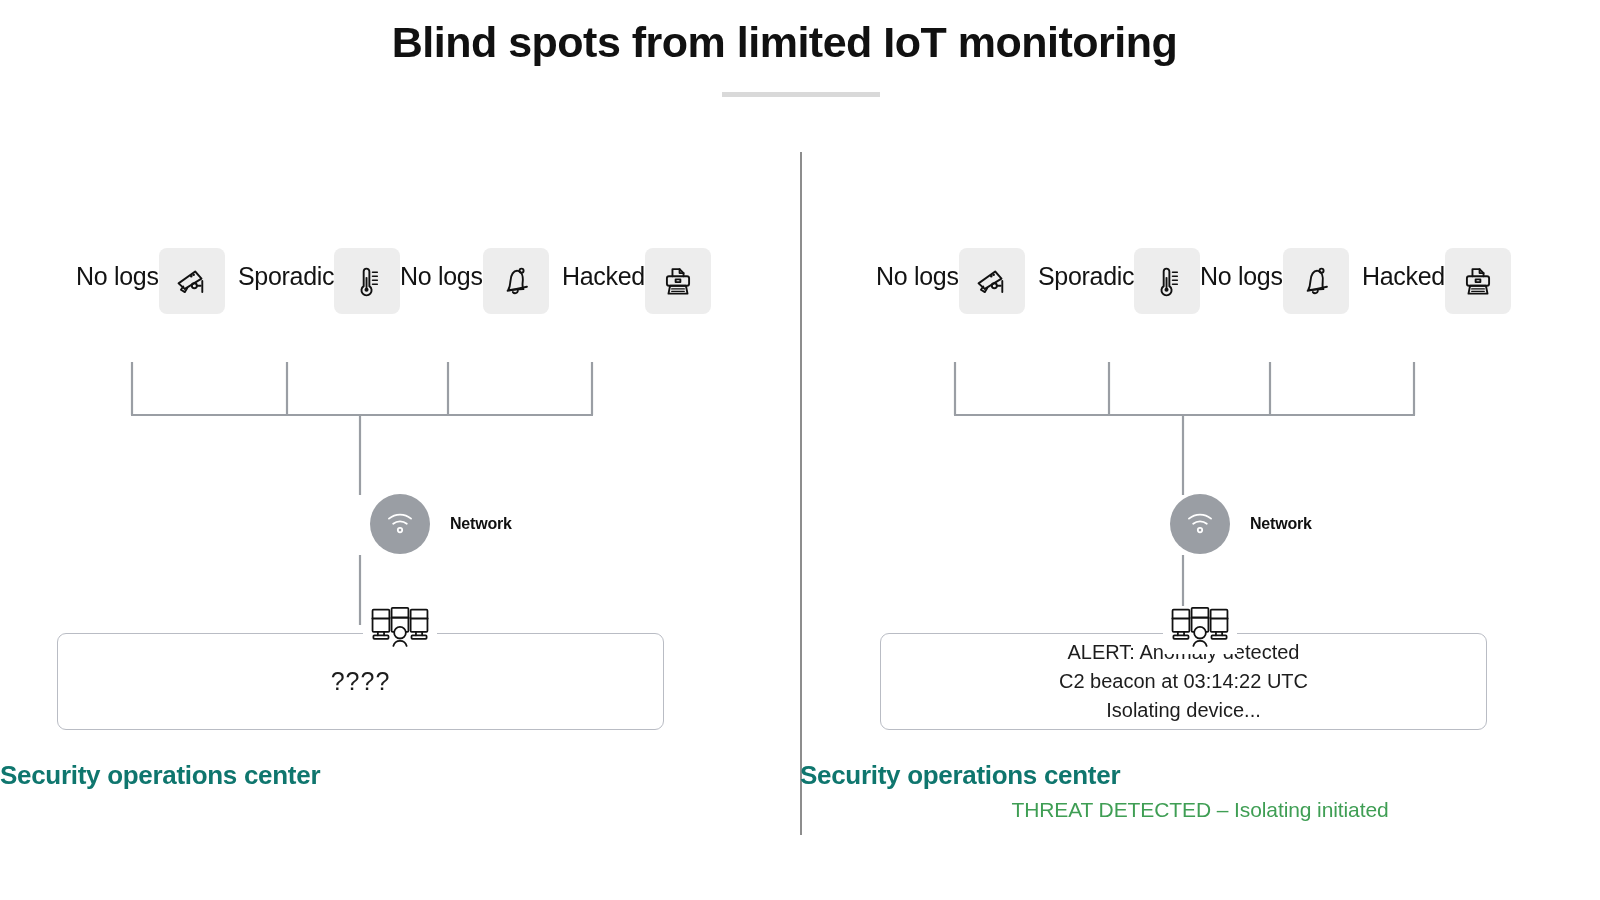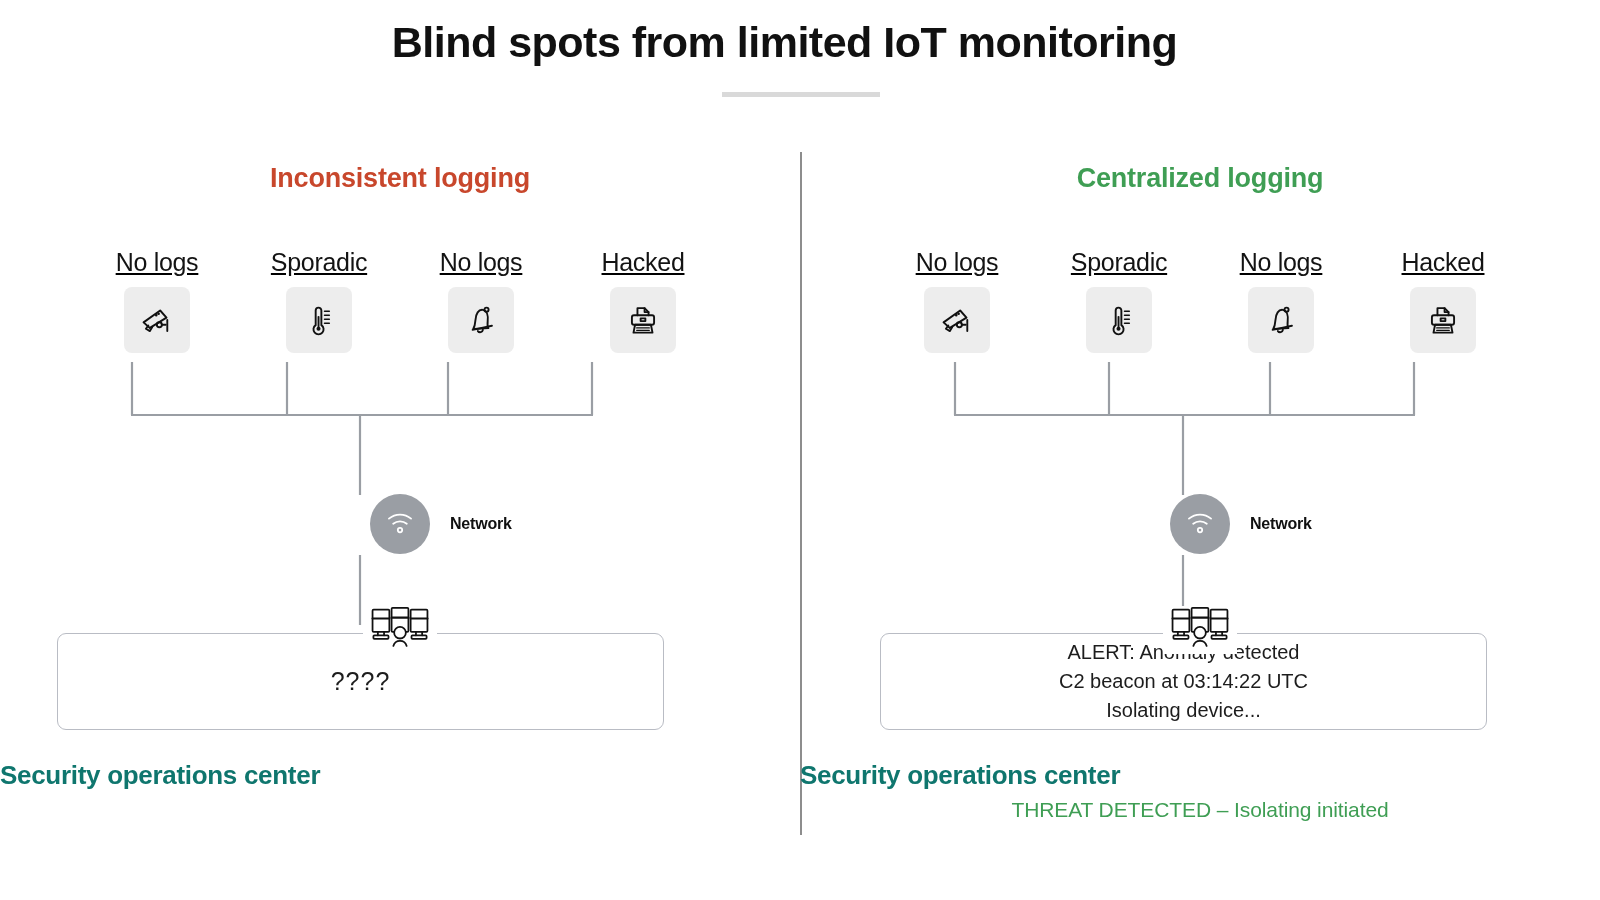--- a/index.html
+++ b/index.html
@@ -42,21 +42,21 @@
   .heading-bad  { color: #c8472c; }
   .heading-good { color: #3f9e54; }
 
   
   .devices {
     position: absolute; top: 248px; left: 0; width: 800px;
     display: flex; justify-content: center; gap: 0;
   }
   .device {
     width: 162px;
-    display: flex; flex-direction: column; align-items: center; text-decoration: underline;
+    display: flex; flex-direction: row; align-items: center;
   }
   .device-label {
     font-size: 25px; color: #131313; letter-spacing: -0.3px;
     margin-bottom: 10px; white-space: nowrap;
   }
   .device-box {
     width: 66px; height: 66px; border-radius: 8px;
     background: #ededed;
     display: flex; align-items: center; justify-content: center;
   }
@@ -117,21 +117,20 @@
 <body>
 
 <div class="page">
 
   <div class="title">Blind spots from limited IoT monitoring</div>
   <div class="title-rule"></div>
   <div class="divider"></div>
 
   <div class="panel panel-left">
 
-    <div class="panel-heading heading-bad">Inconsistent logging</div>
 
     <div class="devices">
       <div class="device">
         <div class="device-label">No logs</div>
         <div class="device-box">
           <span>
             <svg width="38" height="38" viewBox="0 0 48 48" fill="none" stroke="#111" stroke-width="2.4" stroke-linejoin="round" stroke-linecap="round">
               <path d="M7 27 L28 12 L36 21 L15 34 Z"></path>
               <path d="M13 31 L10 35 L15 38 L18 33"></path>
               <circle cx="27" cy="30" r="3.2"></circle>
@@ -230,21 +229,20 @@
 
     <div class="soc-box">
       <div class="soc-text big">????</div>
     </div>
 
     <div class="soc-title">Security operations center</div>
   </div>
 
   <div class="panel panel-right">
 
-    <div class="panel-heading heading-good">Centralized logging</div>
 
     <div class="devices">
       <div class="device">
         <div class="device-label">No logs</div>
         <div class="device-box">
           <span>
             <svg width="38" height="38" viewBox="0 0 48 48" fill="none" stroke="#111" stroke-width="2.4" stroke-linejoin="round" stroke-linecap="round">
               <path d="M7 27 L28 12 L36 21 L15 34 Z"></path>
               <path d="M13 31 L10 35 L15 38 L18 33"></path>
               <circle cx="27" cy="30" r="3.2"></circle>

